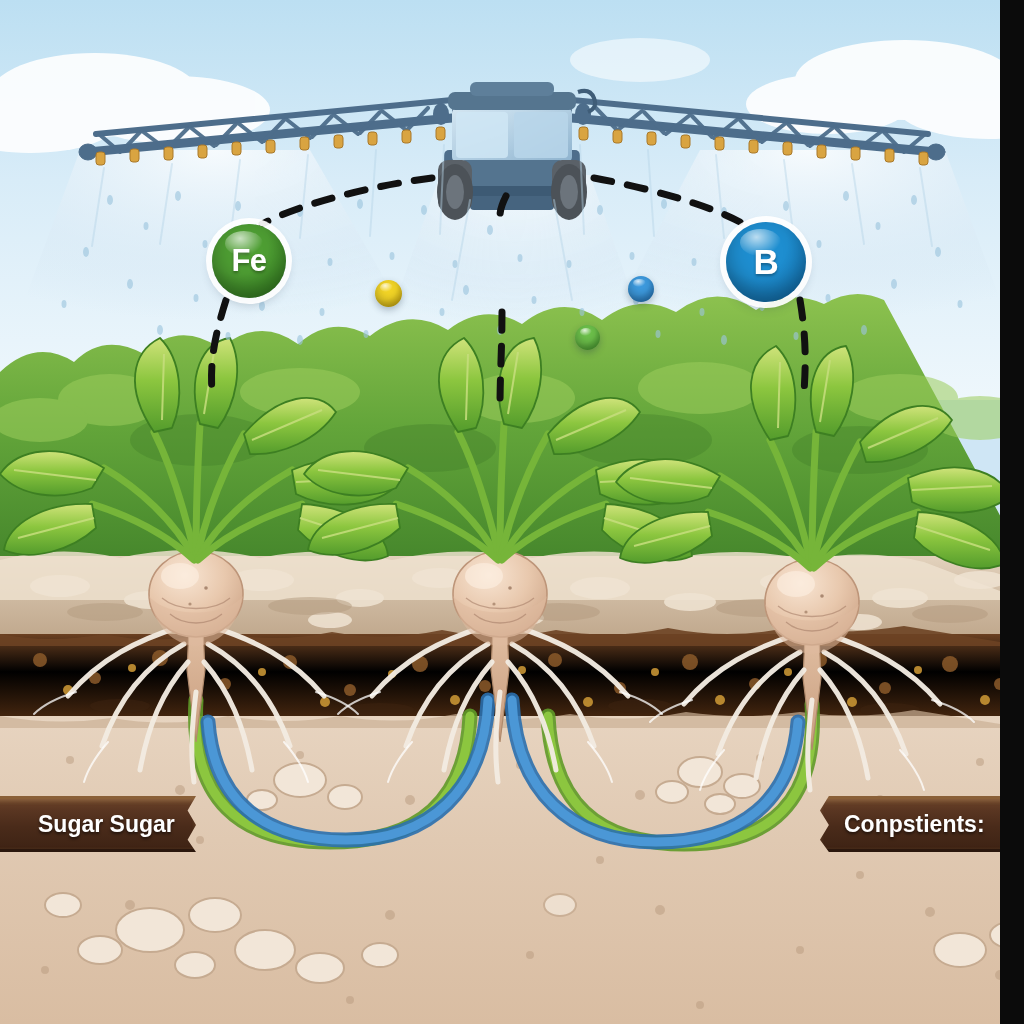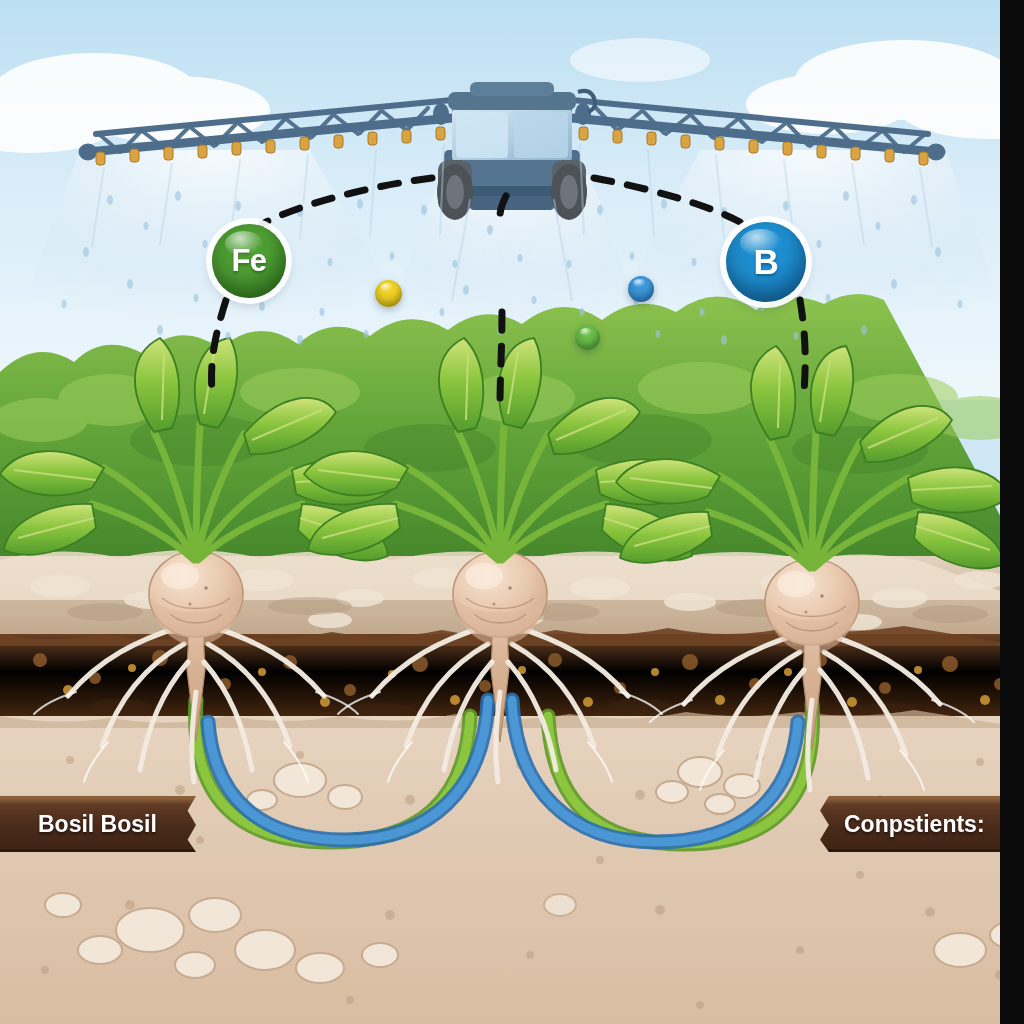--- a/index.html
+++ b/index.html
@@ -566,19 +566,19 @@
   </div>
   <div class="bubble" id="bubble-b" style="left: 726px; top: 222px; width: 80px; height: 80px; font-size: 35px; background: radial-gradient(circle at 36% 28%, rgb(30, 142, 208) 0%, rgb(30, 142, 208) 42%, rgb(16, 106, 168) 100%);">
     <span>B</span>
   </div>
 
   <div class="minibubble" id="mini-yellow" style="left: 375px; top: 280px; width: 27px; height: 27px; background: radial-gradient(circle at 36% 28%, rgb(242, 212, 38) 0%, rgb(242, 212, 38) 45%, rgb(201, 166, 12) 100%);"></div>
   <div class="minibubble" id="mini-blue" style="left: 628px; top: 276px; width: 26px; height: 26px; background: radial-gradient(circle at 36% 28%, rgb(61, 154, 222) 0%, rgb(61, 154, 222) 45%, rgb(31, 111, 180) 100%);"></div>
   <div class="minibubble" id="mini-green" style="left: 575px; top: 325px; width: 25px; height: 25px; background: radial-gradient(circle at 36% 28%, rgb(108, 192, 74) 0%, rgb(108, 192, 74) 45%, rgb(65, 150, 42) 100%);"></div>
 
   <div class="banner left">
-    <span>Bosil Bosil</span>
+    <span>Sugar Sugar</span>
   </div>
   <div class="banner right">
     <span>Conpstients:</span>
   </div>
 
 </div>
 
 </body></html>

